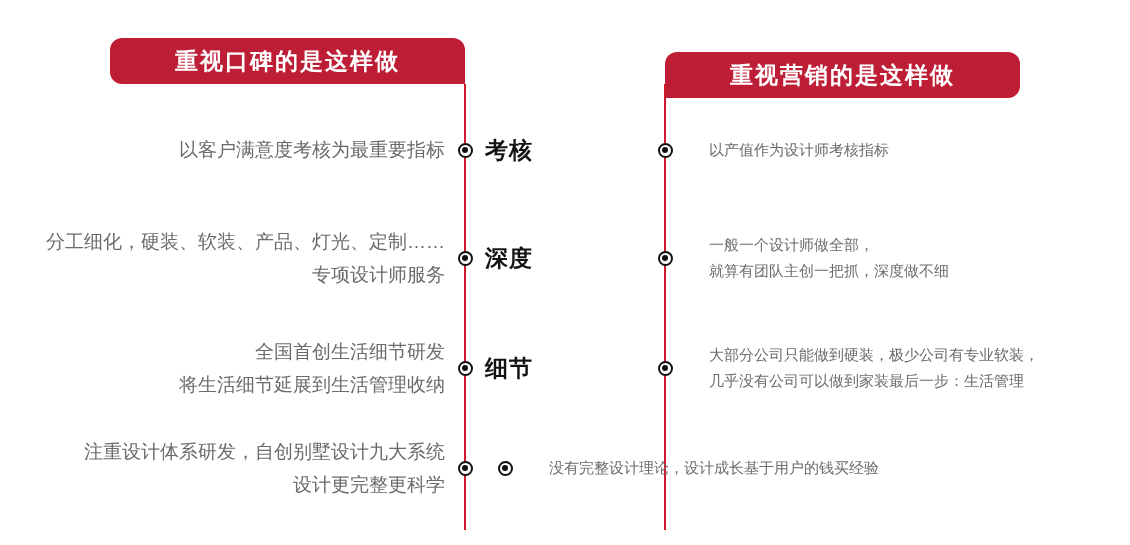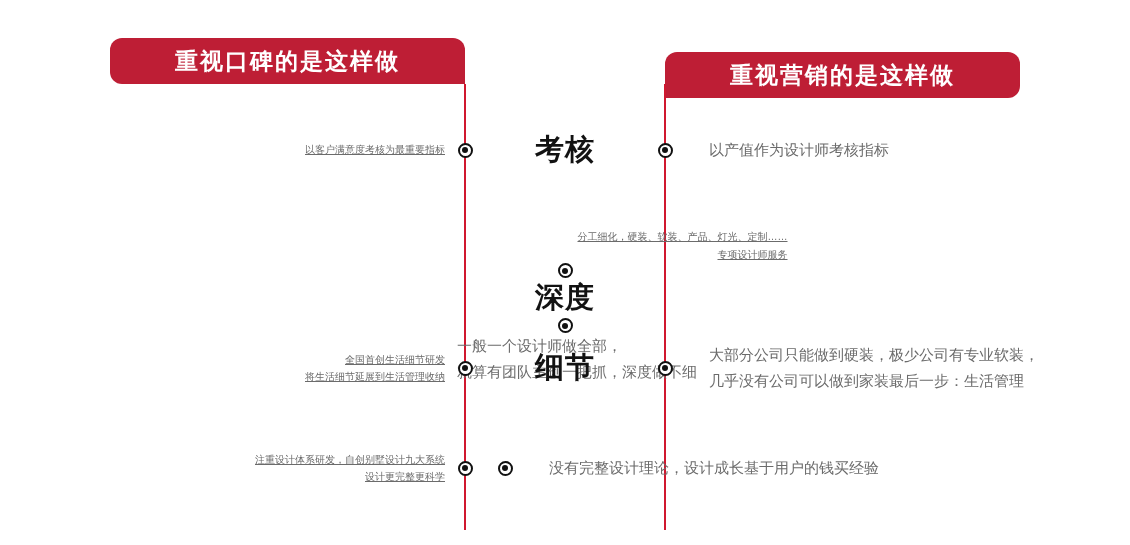--- a/index.html
+++ b/index.html
@@ -60,33 +60,32 @@
 
   
   .row {
     position: absolute;
     left: 0;
     width: 1130px;
     display: flex;
     align-items: center;
   }
   .row-0 { top: 122px; height: 56px; }
-  .row-1 { top: 228px; height: 60px; flex-direction: column; }
+  .row-1 { top: 228px; height: 60px; }
   .row-2 { top: 337px; height: 62px; }
   .row-3 { top: 437px; height: 62px; }
 
   .col-left {
     width: 445px;
     padding-right: 0;
     text-align: right;
-    font-size: 10px;
+    font-size: 19px;
     color: #6b6b6b;
     line-height: 1.75;
     white-space: pre-line;
-    text-decoration: underline;
   }
 
   .marker-cell {
     width: 40px;
     display: flex;
     align-items: center;
     justify-content: center;
   }
 
   .marker {
@@ -105,22 +104,22 @@
     top: 50%;
     transform: translate(-50%, -50%);
     width: 6px;
     height: 6px;
     border-radius: 50%;
     background: #111111;
   }
 
   .col-center {
     width: 160px;
-    text-align: center;
-    font-size: 29px;
+    text-align: left;
+    font-size: 23px;
     font-weight: 700;
     color: #121212;
     letter-spacing: 1px;
   }
 
   .col-right {
     flex: 1;
     padding-left: 24px;
     text-align: left;
     font-size: 15px;

